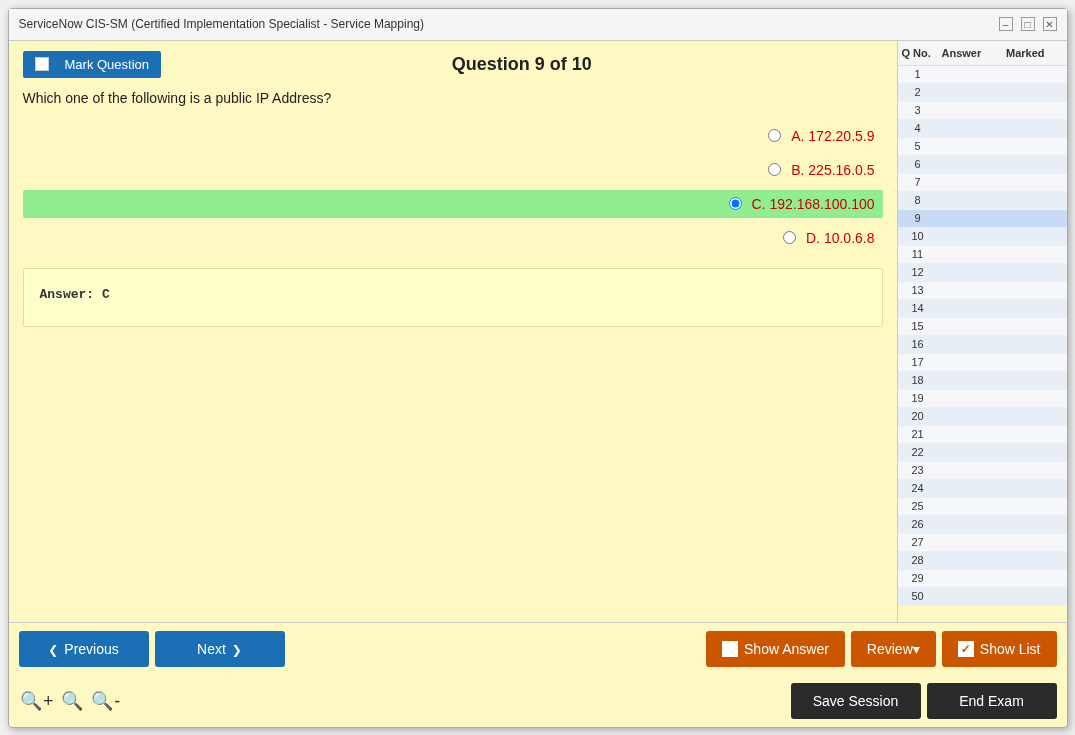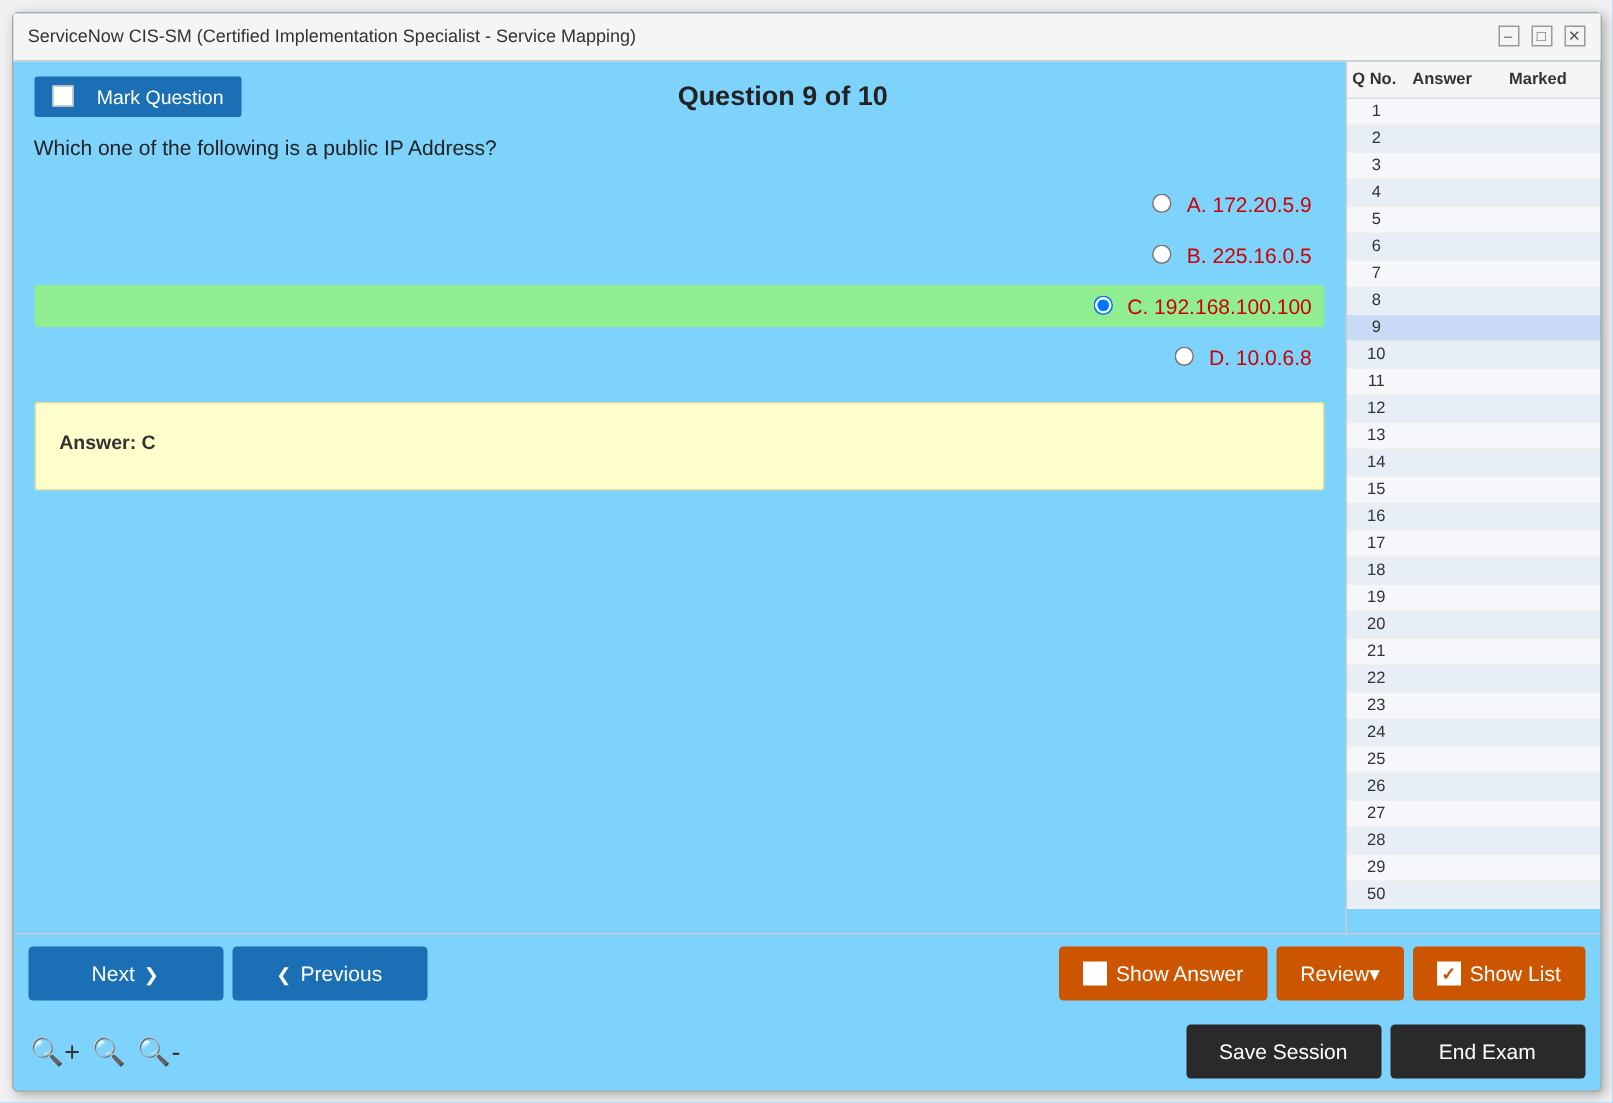--- a/index.html
+++ b/index.html
@@ -10,21 +10,21 @@
       display: flex;
       justify-content: center;
       align-items: center;
       width: 1075px;
       height: 735px;
       overflow: hidden;
     }
     .window {
       width: 1060px;
       height: 720px;
-      background: #7dd3fc;
+      background: #fef9c3;
       border: 1px solid #aaa;
       border-radius: 4px;
       display: flex;
       flex-direction: column;
       box-shadow: 2px 2px 8px rgba(0,0,0,0.3);
     }
     .title-bar {
       background: #f5f5f5;
       border-bottom: 1px solid #ccc;
       padding: 6px 10px;
@@ -132,20 +132,21 @@
       border: 1px solid #e0e0a0;
       padding: 14px 16px;
       border-radius: 2px;
       font-size: 13px;
       color: #333;
       line-height: 1.8;
     }
     .answer-box .answer-line {
       font-weight: bold;
       margin-bottom: 6px;
+      font-family: Liberation Mono, monospace;
     }
     .answer-box .explanation-line {
       font-weight: bold;
     }
     .sidebar {
       width: 170px;
       border-left: 1px solid #ccc;
       display: flex;
       flex-direction: column;
       overflow: hidden;
@@ -525,26 +526,26 @@
     <div class="sidebar-cell"></div>
     <div class="sidebar-cell"></div>
   </div>
         </div>
     </div>
   </div>
 
   <div class="bottom-bar">
     <div class="nav-row">
       <button class="nav-btn">
+        <span class="chevron-left"></span>
+        <span>Previous</span>
+      </button>
+      <button class="nav-btn">
         <span>Next</span>
         <span class="chevron-right"></span>
-      </button>
-      <button class="nav-btn">
-        <span class="chevron-left"></span>
-        <span>Previous</span>
       </button>
       <div class="spacer"></div>
       <button class="show-answer-btn">
         <span class="sq-icon"></span>
         <span>Show Answer</span>
       </button>
       <button class="review-btn">
         <span>Review</span>
         <span>▾</span>
       </button>

